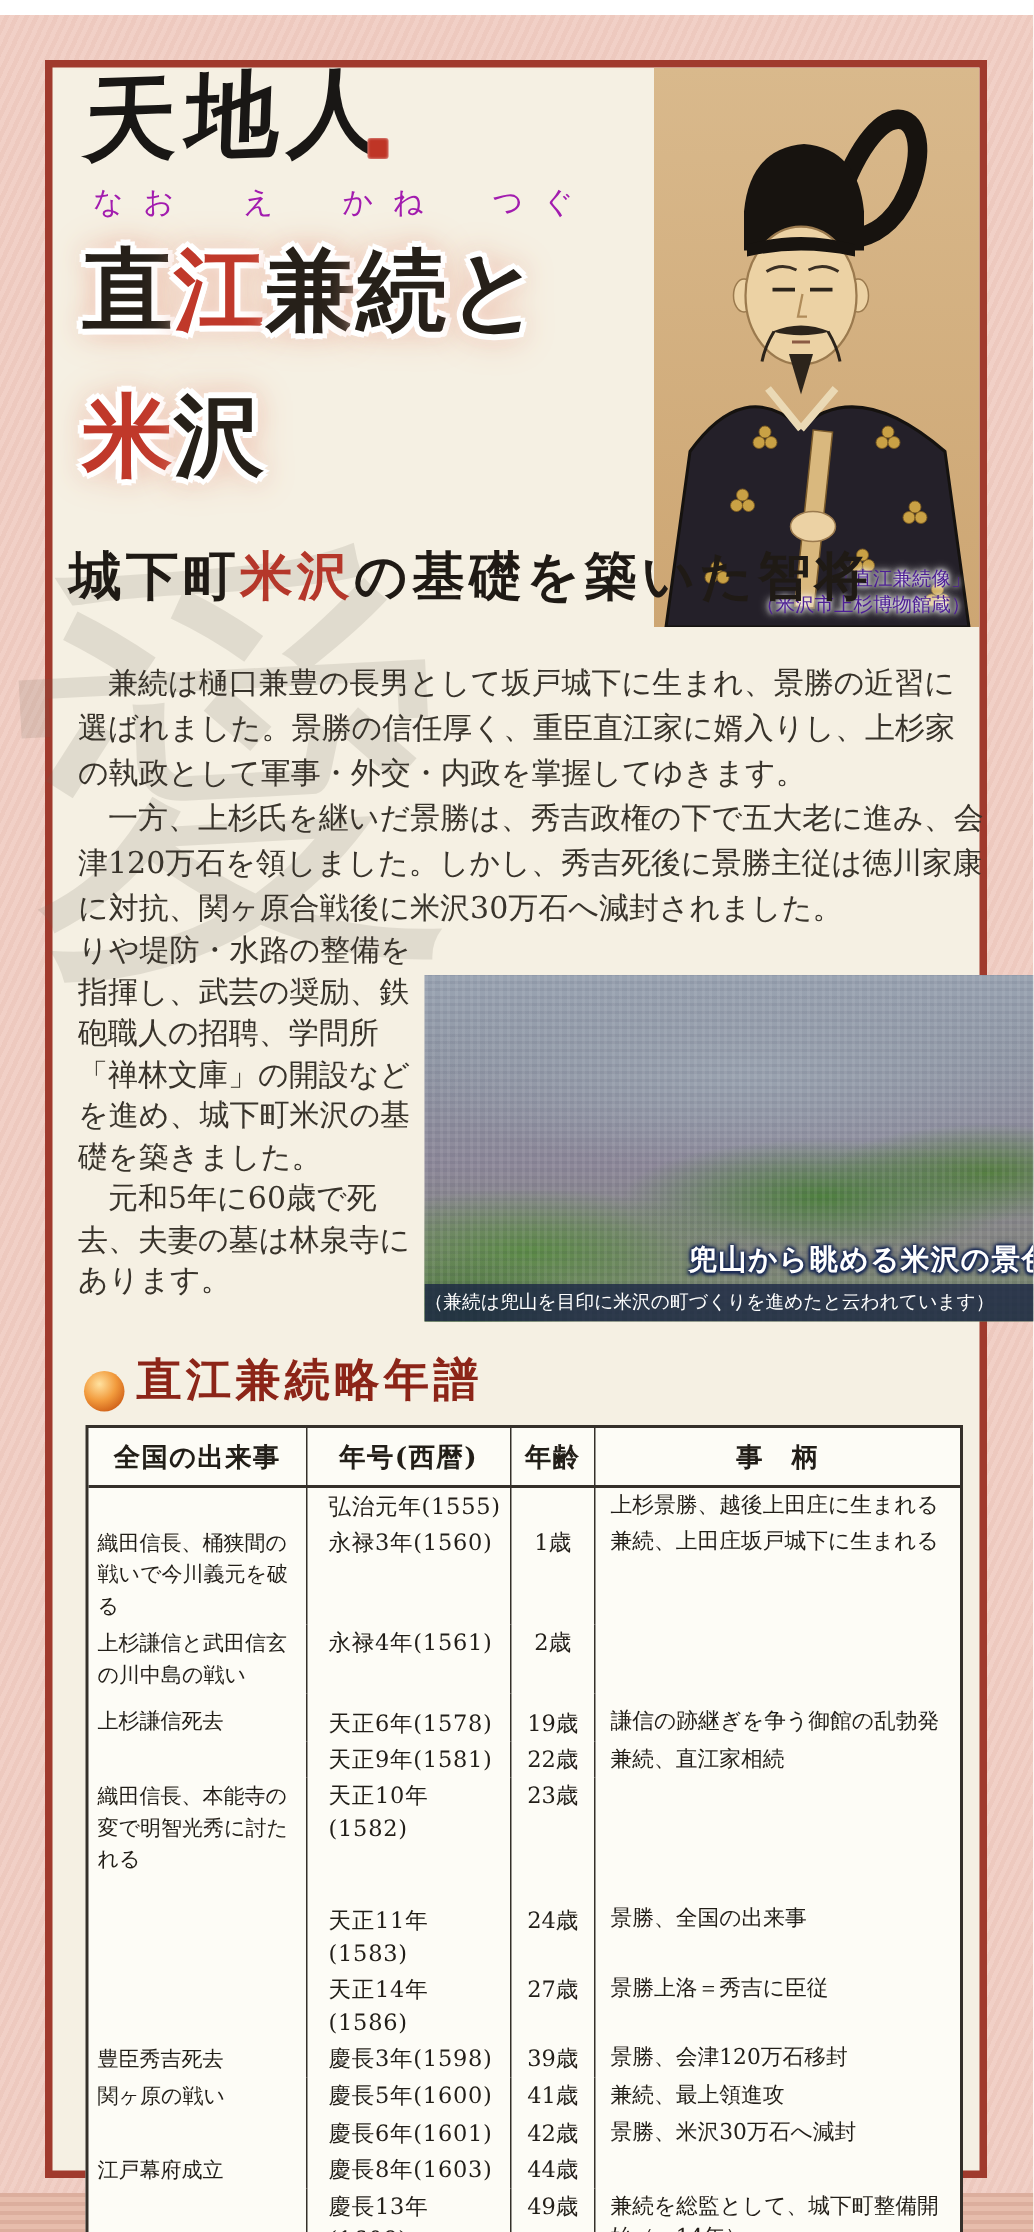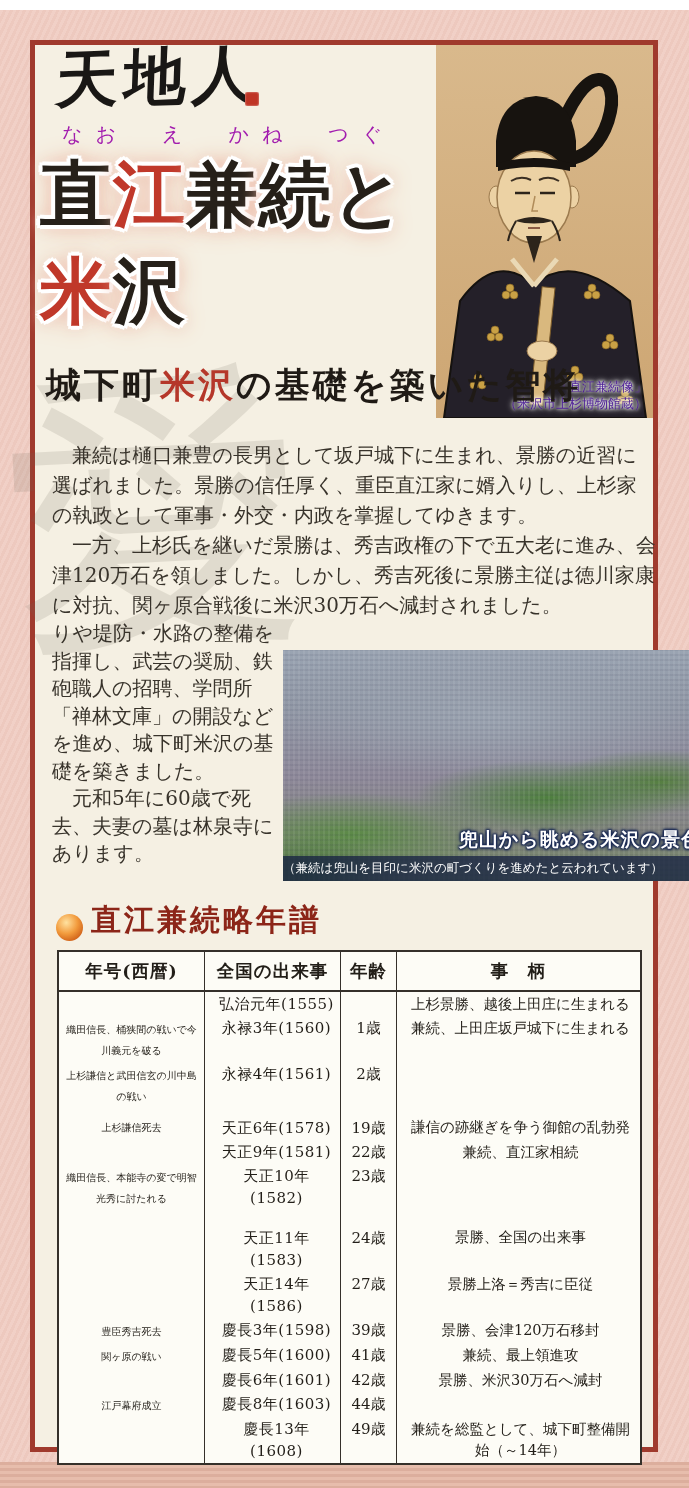--- a/index.html
+++ b/index.html
@@ -15,22 +15,22 @@
   
   .watermark{position:absolute;left:6px;top:362px;font-size:300px;line-height:1;
     color:rgba(105,98,86,0.15);z-index:1;font-family:"DejaVu Serif",serif;transform:rotate(-3deg);}
   
   .logo{position:absolute;left:56px;top:46px;z-index:2;font-size:62px;font-weight:bold;
     color:#191715;letter-spacing:6px;transform:rotate(-2deg) skewX(-4deg);line-height:1;}
   .seal{position:absolute;left:245px;top:92px;width:14px;height:14px;background:#bf3526;
     border-radius:2px;z-index:2;box-shadow:inset 0 0 2px rgba(255,255,255,.7);}
   .furigana{position:absolute;left:62px;top:124px;z-index:3;font-size:20px;color:#a21caf;
     letter-spacing:13px;line-height:1;}
-  .title{position:absolute;left:40px;top:146px;z-index:3;font-family:"DejaVu Sans",sans-serif;
-    font-weight:900;font-size:72px;line-height:97px;letter-spacing:1px;}
+  .title{position:absolute;left:55px;top:146px;z-index:3;font-family:"DejaVu Sans",sans-serif;
+    font-weight:900;font-size:60px;line-height:97px;letter-spacing:1px;}
   .tchar{text-shadow:
     -3px -3px 0 #fff,3px -3px 0 #fff,-3px 3px 0 #fff,3px 3px 0 #fff,
     -4px 0 0 #fff,4px 0 0 #fff,0 -4px 0 #fff,0 4px 0 #fff,
     0 0 9px #ffffff,0 0 16px #eeb7a5,0 0 26px #e8a892;}
   
   .portrait{position:absolute;left:436px;top:45px;width:217px;height:373px;z-index:1;overflow:hidden;}
   .portrait svg{display:block;}
   .portrait-caption{position:absolute;right:6px;bottom:6px;z-index:2;text-align:right;
     font-size:13px;line-height:17px;color:#4c1d95;
     text-shadow:0 0 3px #fff,0 0 5px #fff,0 0 7px #fff;}
@@ -68,22 +68,22 @@
   .bullet{width:27px;height:27px;border-radius:50%;margin-right:8px;
     background:radial-gradient(circle at 38% 32%, #ffe2a0, #f29b3d 45%, #cf5f17 80%, #b34d10);}
   .section-title{font-size:30px;font-weight:bold;color:#8c2518;letter-spacing:3px;}
   
   .ttable{position:absolute;left:57px;top:950px;width:585px;z-index:2;box-sizing:border-box;
     background:#fdfcf6;border:2px solid #35302a;color:#221e18;}
   .trow,.thead{display:grid;grid-template-columns:146px 136px 56px 1fr;}
   .thead{border-bottom:2px solid #35302a;}
   .thead > div{padding:7px 0;font-size:17.5px;font-weight:bold;text-align:center;letter-spacing:1px;}
   .thead > div:nth-child(-n+3),.trow > div:nth-child(-n+3){border-right:1.5px solid #35302a;}
-  .trow > div{padding:1px 6px;min-height:22px;line-height:22px;box-sizing:border-box;text-align:center;}
-  .c.ev{font-size:10px;line-height:21px;padding-top:3px;font-family:Liberation Serif, serif;}
+  .trow > div{padding:1px 6px;min-height:22px;line-height:22px;box-sizing:border-box;}
+  .c.ev{font-size:14px;line-height:21px;padding-top:3px;font-family:Liberation Serif, serif;}
   .c.era{font-size:15px;padding-left:14px;letter-spacing:.5px;}
   .c.age{font-size:15px;text-align:center;padding-left:2px;padding-right:2px;}
   .c.note{font-size:14.5px;line-height:21px;padding-top:2px;padding-left:10px;}
   .trow.gap8 > div{padding-top:9px;}
   .trow.gap16 > div{padding-top:17px;}
   .white-top{position:absolute;left:0;top:0;width:100%;height:10px;background:#ffffff;}
 </style>
 </head>
 <body>
 
@@ -195,22 +195,22 @@
     </div>
   </div>
 
   <div class="section-head">
     <div class="bullet"></div>
     <div class="section-title">直江兼続略年譜</div>
   </div>
 
   <div class="ttable">
     <div class="thead">
+      <div>全国の出来事</div>
       <div>年号(西暦)</div>
-      <div>全国の出来事</div>
       <div>年齢</div>
       <div>事　柄</div>
     </div>
     <div class="trow">
         <div class="c ev"></div>
         <div class="c era">弘治元年(1555)</div>
         <div class="c age"></div>
         <div class="c note">上杉景勝、越後上田庄に生まれる</div>
       </div>
     <div class="trow">

